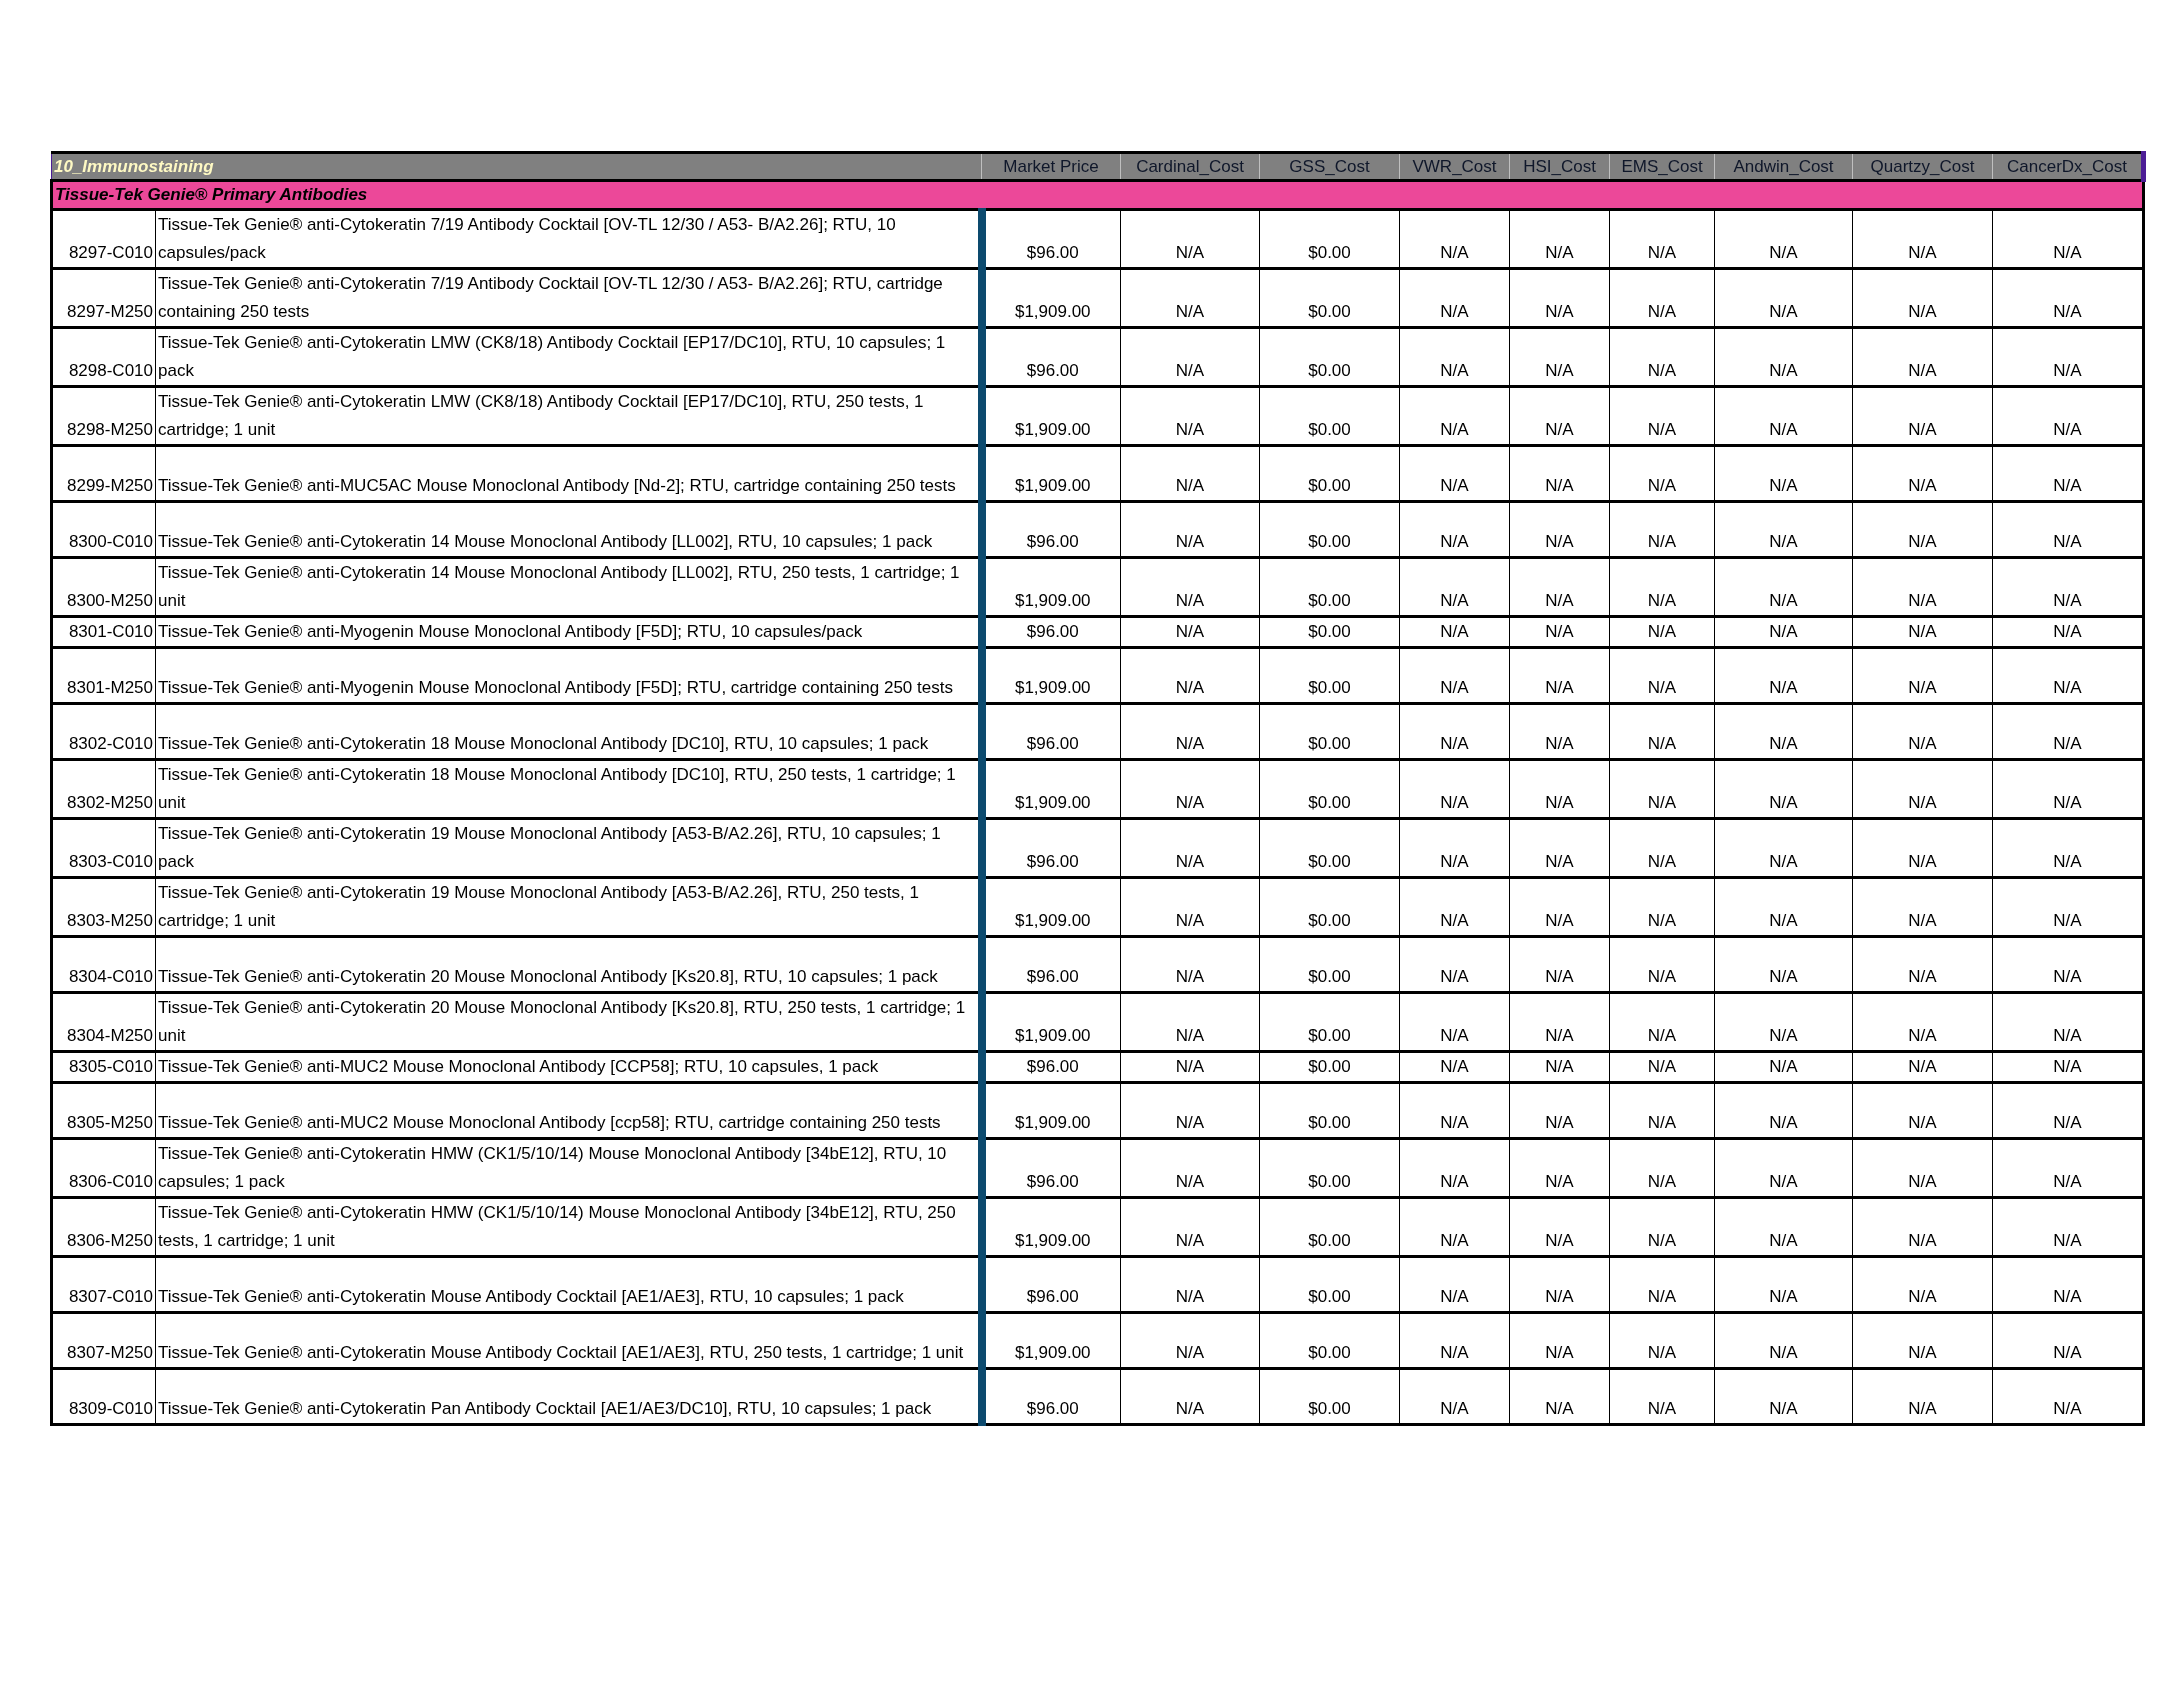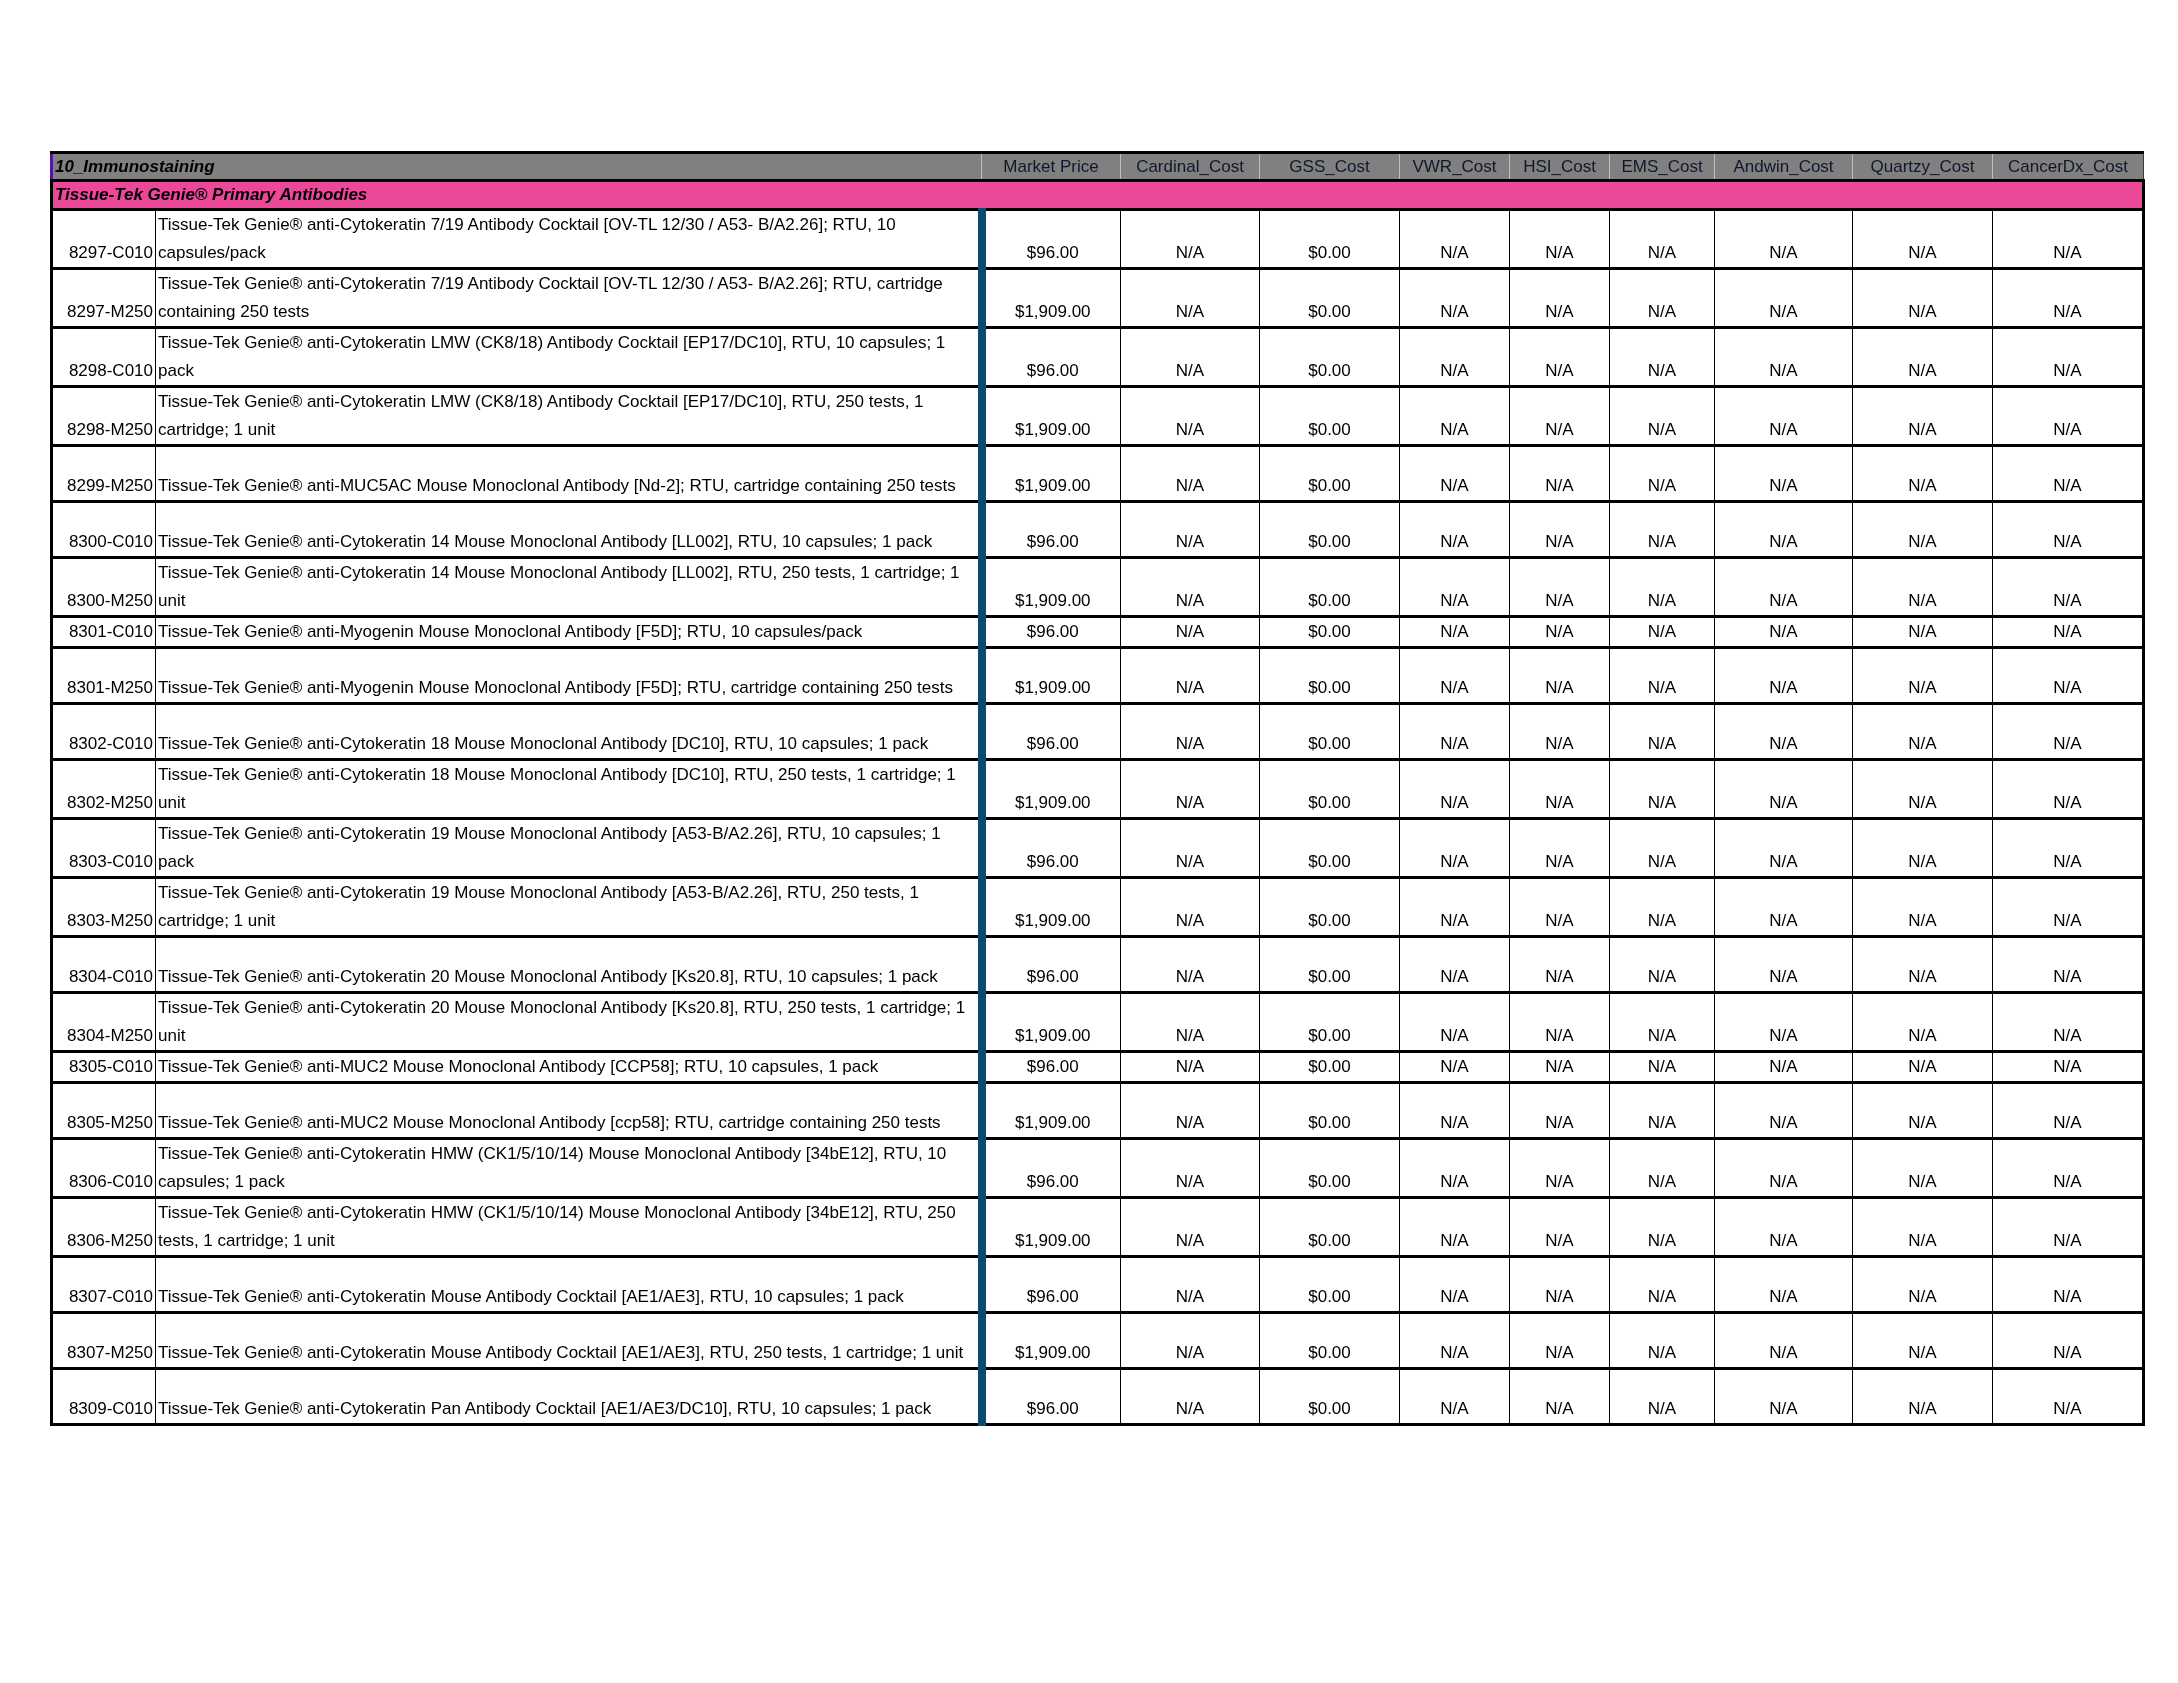--- a/index.html
+++ b/index.html
@@ -4,23 +4,23 @@
 <style>
   html, body { margin: 0; padding: 0; background: #ffffff; }
   body { width: 2178px; height: 1683px; position: relative; overflow: hidden;
          font-family: "Liberation Sans", "DejaVu Sans", sans-serif; color: #000; }
   .sheet { position: absolute; left: 50px; top: 151px; width: 2090px; }
   table { border-collapse: collapse; table-layout: fixed; width: 2090px; }
   td, th { padding: 0 2px; overflow: hidden; white-space: normal; vertical-align: bottom; }
   .hdr th { background: #808080; color: #0f172a; font-weight: normal; font-size: 17px;
             height: 25px; border-top: 3px solid #000; border-bottom: 3px solid #000;
             border-left: 1px solid #bfbfbf; text-align: center; vertical-align: middle; white-space: nowrap; }
-  .hdr th.section { text-align: left; color: #000000; font-weight: bold; font-style: italic; font-size: 17px;
-                    border-left: 3px solid #4c1d95; }
-  .hdr th:last-child { border-right: 1px solid #4c1d95; }
+  .hdr th.section { text-align: left; color: #fef9c3; font-weight: bold; font-style: italic; font-size: 17px;
+                    border-left: 1px solid #4c1d95; }
+  .hdr th:last-child { border-right: 5px solid #4c1d95; }
   .cat td { background: #ec4899; height: 26px; font-weight: bold; font-style: italic; font-size: 17px;
             border-left: 3px solid #000; border-right: 3px solid #000; border-bottom: 3px solid #000;
             vertical-align: middle; }
   .row td { font-size: 17px; line-height: 28px; border: 1px solid #000; border-bottom: 3px solid #000; }
   .row td.sku { border-left: 3px solid #000; white-space: nowrap; text-align: right; }
   .row td.desc { text-align: left; border-right: 8px solid #0c4a6e; }
   .row td.num { text-align: center; white-space: nowrap; }
   .row td:last-child { border-right: 3px solid #000; }
   .row.tall td { height: 53px; }
   .row.short td { height: 26px; }

